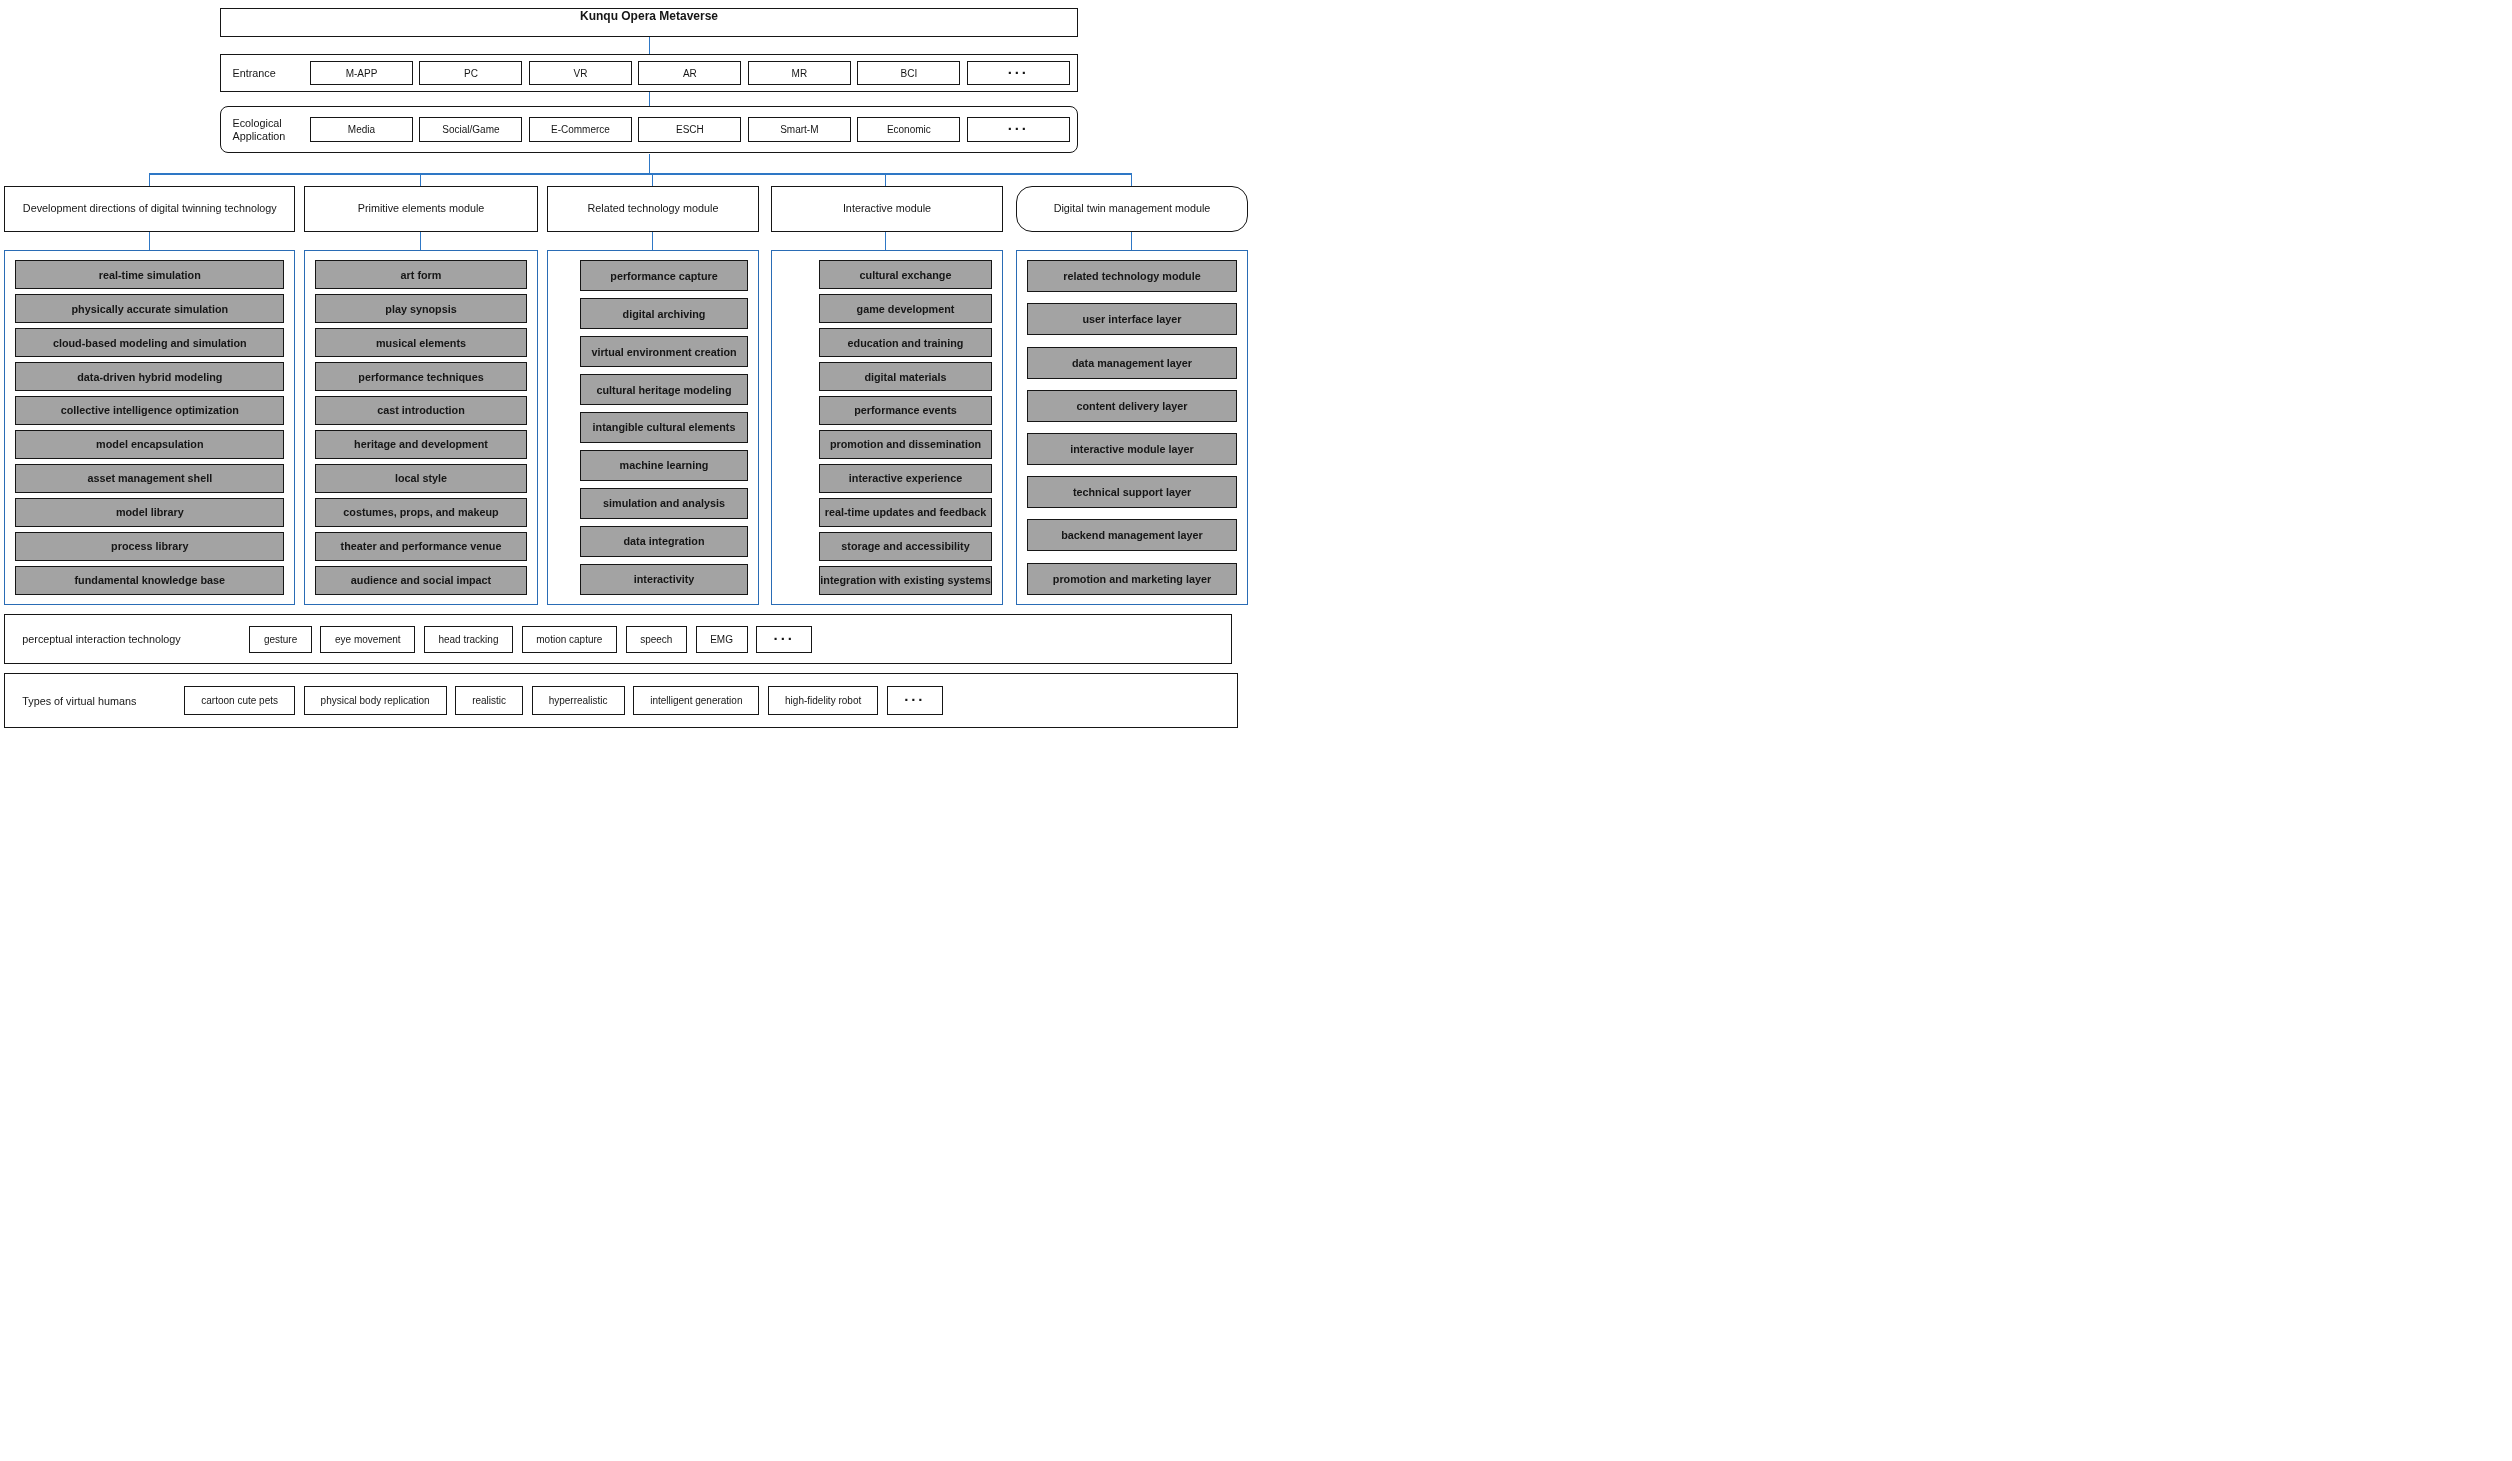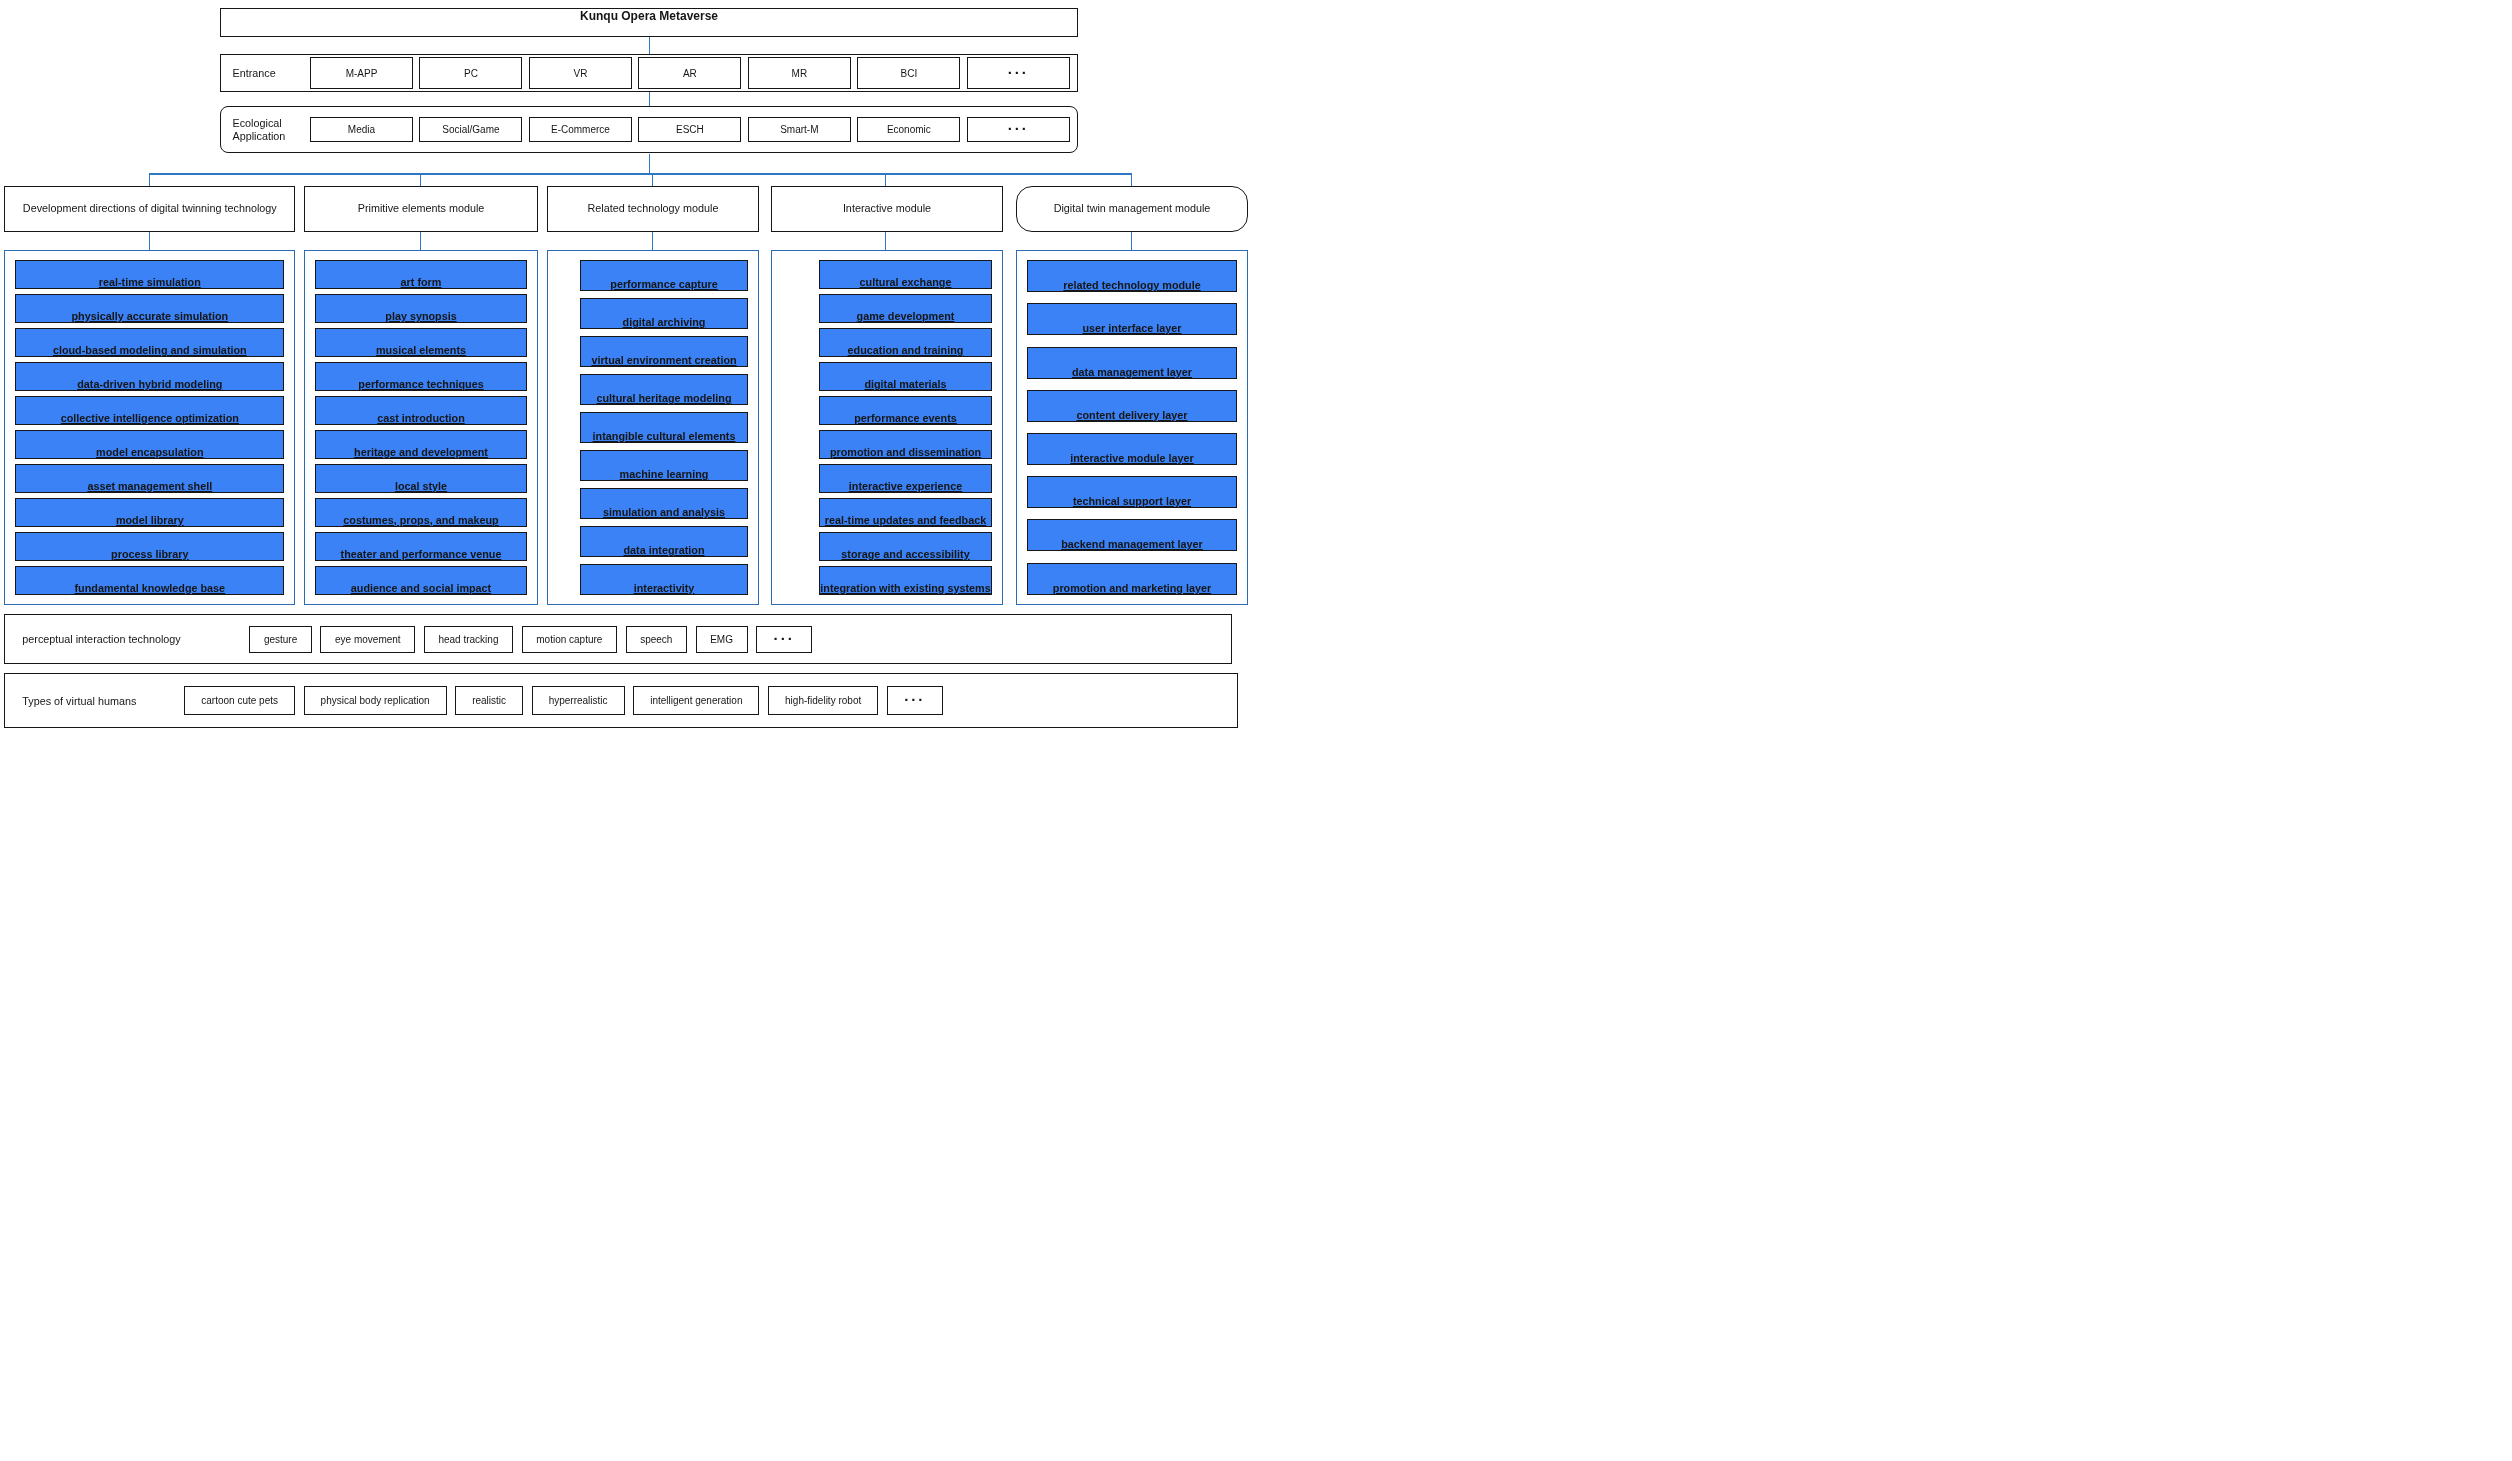--- a/index.html
+++ b/index.html
@@ -12,39 +12,39 @@
 
   
   .bx{position:absolute;background:#fff;border:1.4px solid #161616;box-sizing:border-box;}
 
   .title-box{display:flex;align-items:flex-start;justify-content:center;font-size:12px;font-weight:600;}
 
   
   .row-label{position:absolute;left:11.5px;top:0;bottom:0;display:flex;align-items:center;
              font-size:10.8px;line-height:1.15;width:75px;}
   .row-items{position:absolute;left:89px;right:7.2px;top:0;bottom:0;display:flex;gap:6.5px;align-items:center;}
-  .sbox{flex:1;height:32px;border:1.4px solid #161616;box-sizing:border-box;background:#fff;
+  .sbox{flex:1;height:24px;border:1.4px solid #161616;box-sizing:border-box;background:#fff;
         display:flex;align-items:center;justify-content:center;font-size:10px;white-space:nowrap;}
   .eco .sbox{height:25px;}
 
   
   .cv{position:absolute;width:1.4px;background:var(--blue);}
   .ch{position:absolute;height:2.2px;background:var(--blue);}
 
   
   .col-header{display:flex;align-items:center;justify-content:center;text-align:center;
               font-size:10.8px;line-height:1.25;padding:0 10px;}
 
   
   .container{position:absolute;border:1.4px solid #2a6cb5;box-sizing:border-box;background:#fff;
              display:flex;flex-direction:column;justify-content:space-between;
              padding:9.3px 10px;}
-  .item{border:1.4px solid #161616;box-sizing:border-box;background:#3b82f6;
-        display:flex;align-items:flex-end;justify-content:center;
-        font-size:10.8px;font-weight:600;white-space:nowrap;text-decoration:underline;}
+  .item{border:1.4px solid #161616;box-sizing:border-box;background:#a3a3a3;
+        display:flex;align-items:center;justify-content:center;
+        font-size:10.8px;font-weight:600;white-space:nowrap;}
   .c10 .item{height:29px;}
   .c9  .item{height:31px;}
   .c8  .item{height:32px;}
 
   
   .bottom-label{position:absolute;left:17px;top:0;bottom:0;display:flex;align-items:center;font-size:10.8px;white-space:nowrap;}
   .bottom-items{position:absolute;top:0;bottom:0;display:flex;gap:8.6px;align-items:center;text-align:right;}
   .bbox{height:27px;border:1.4px solid #161616;box-sizing:border-box;background:#fff;
         display:flex;align-items:center;justify-content:center;font-size:10px;
         padding:0 13.6px;white-space:nowrap;}

